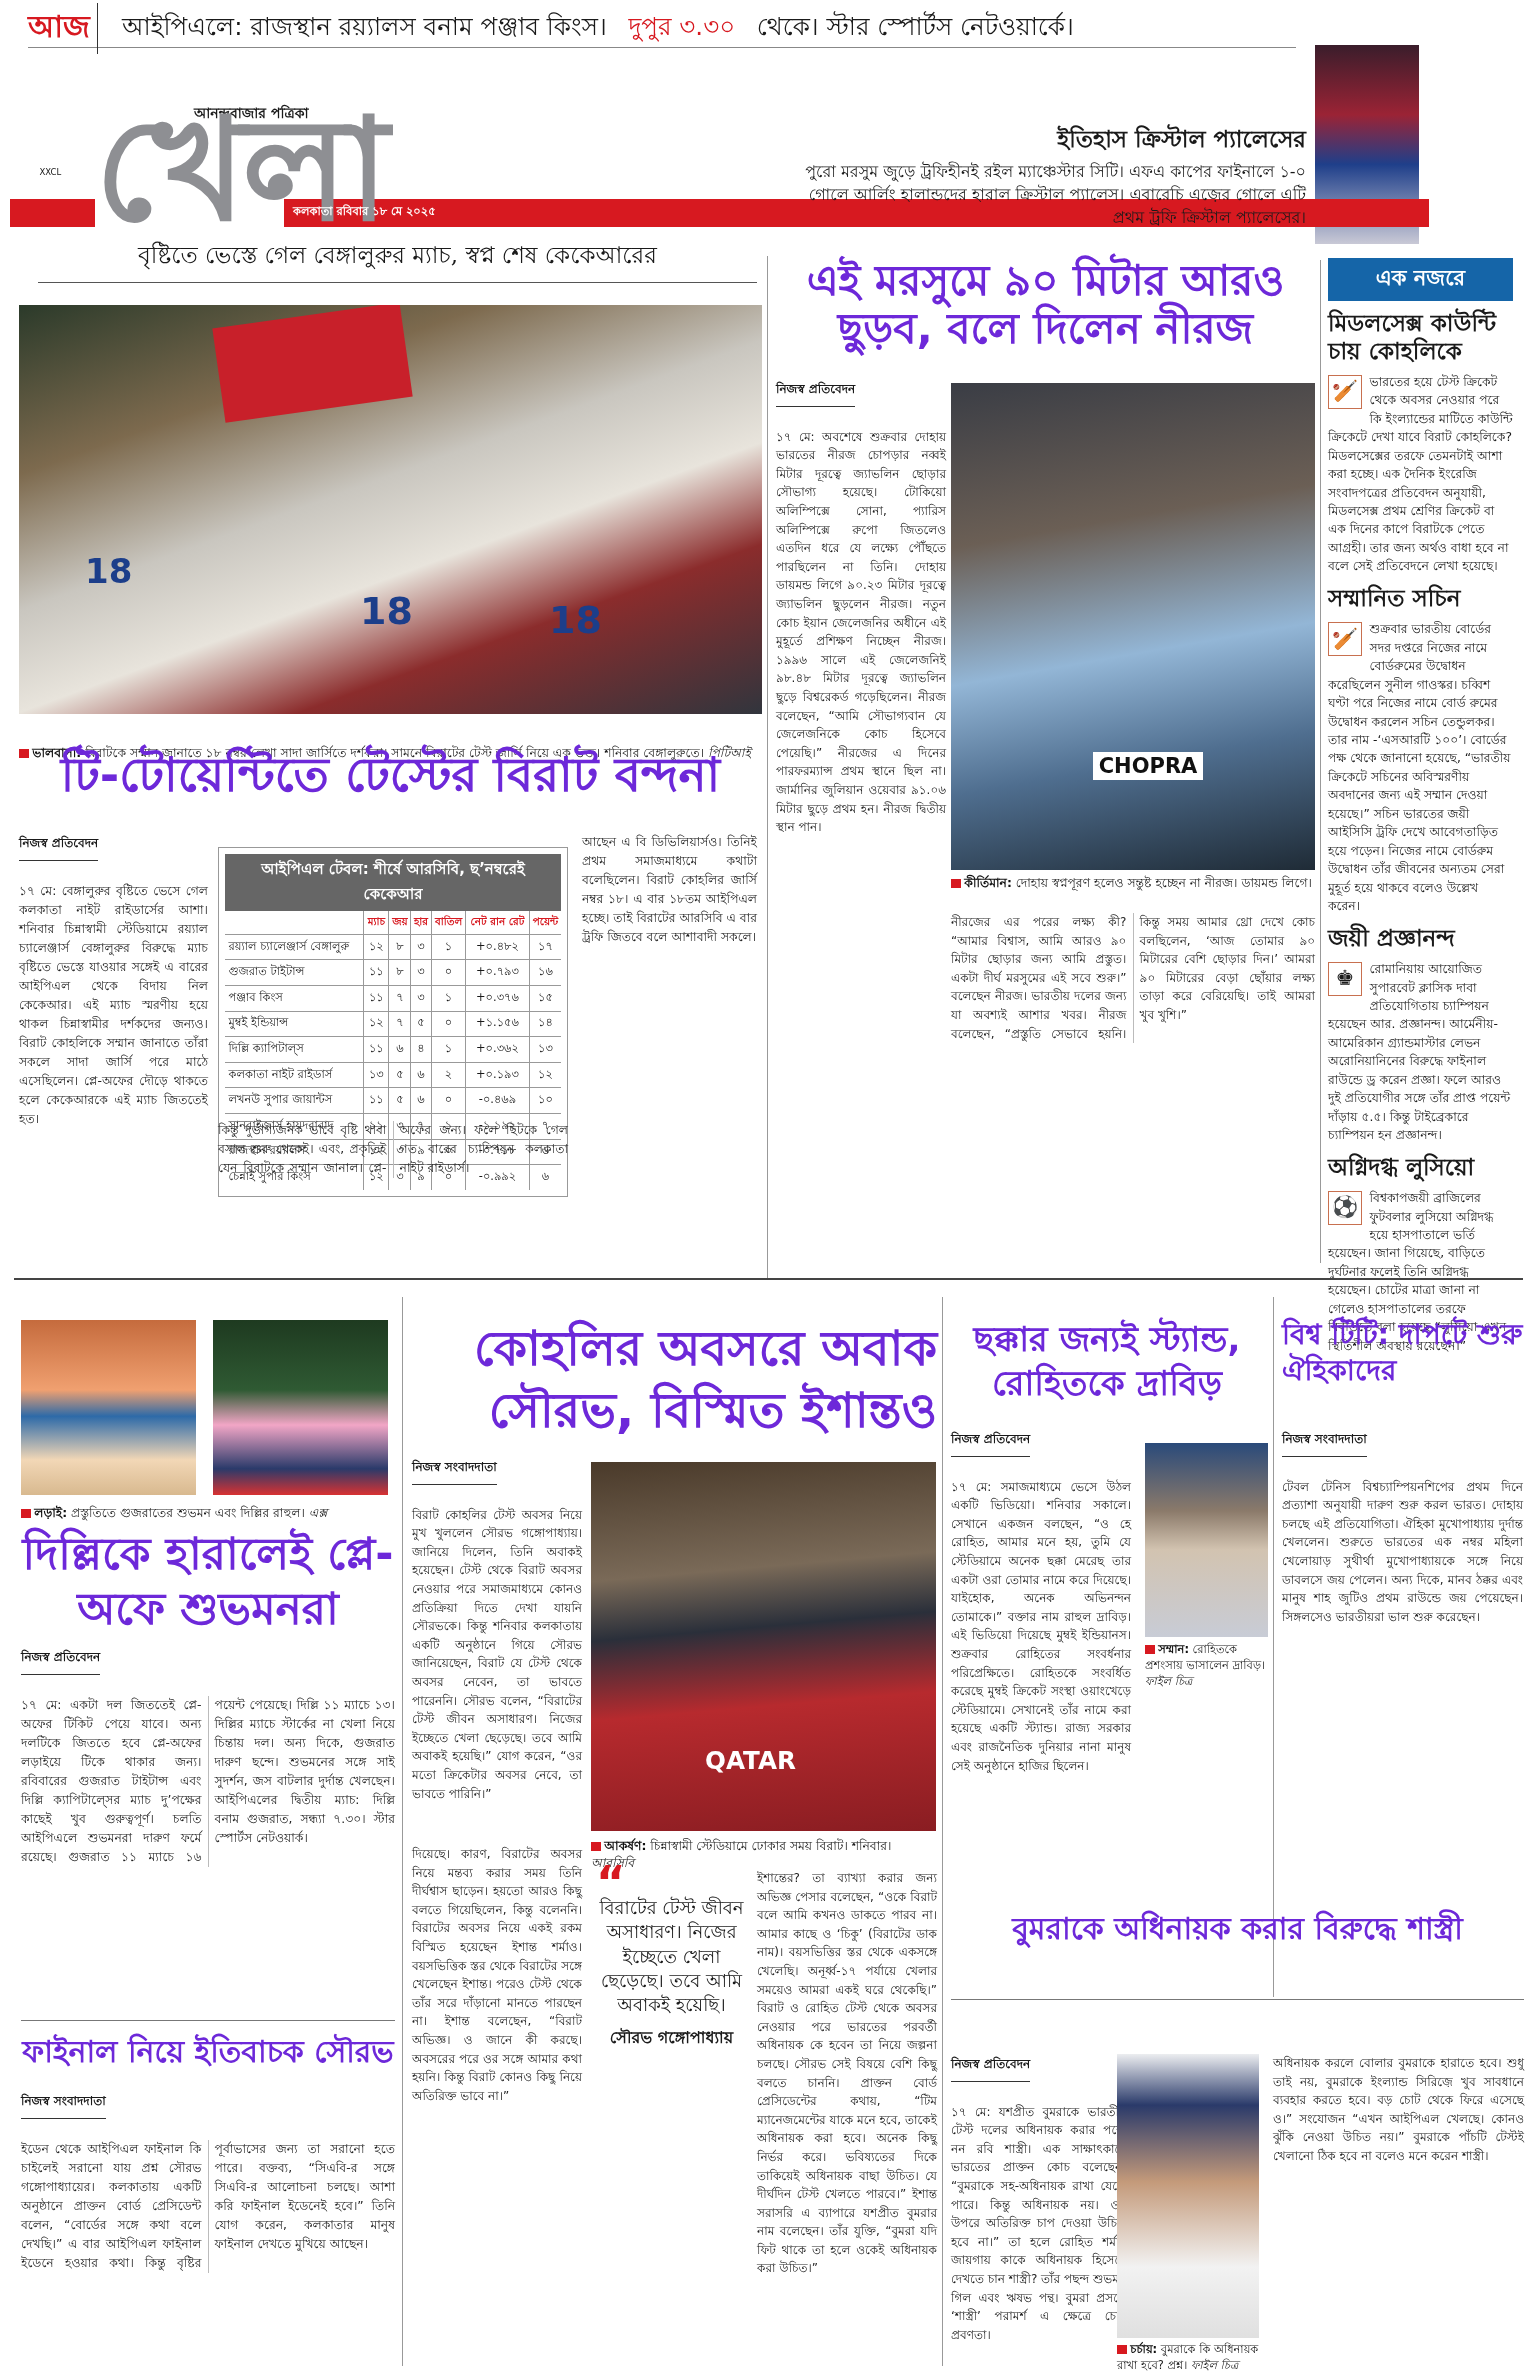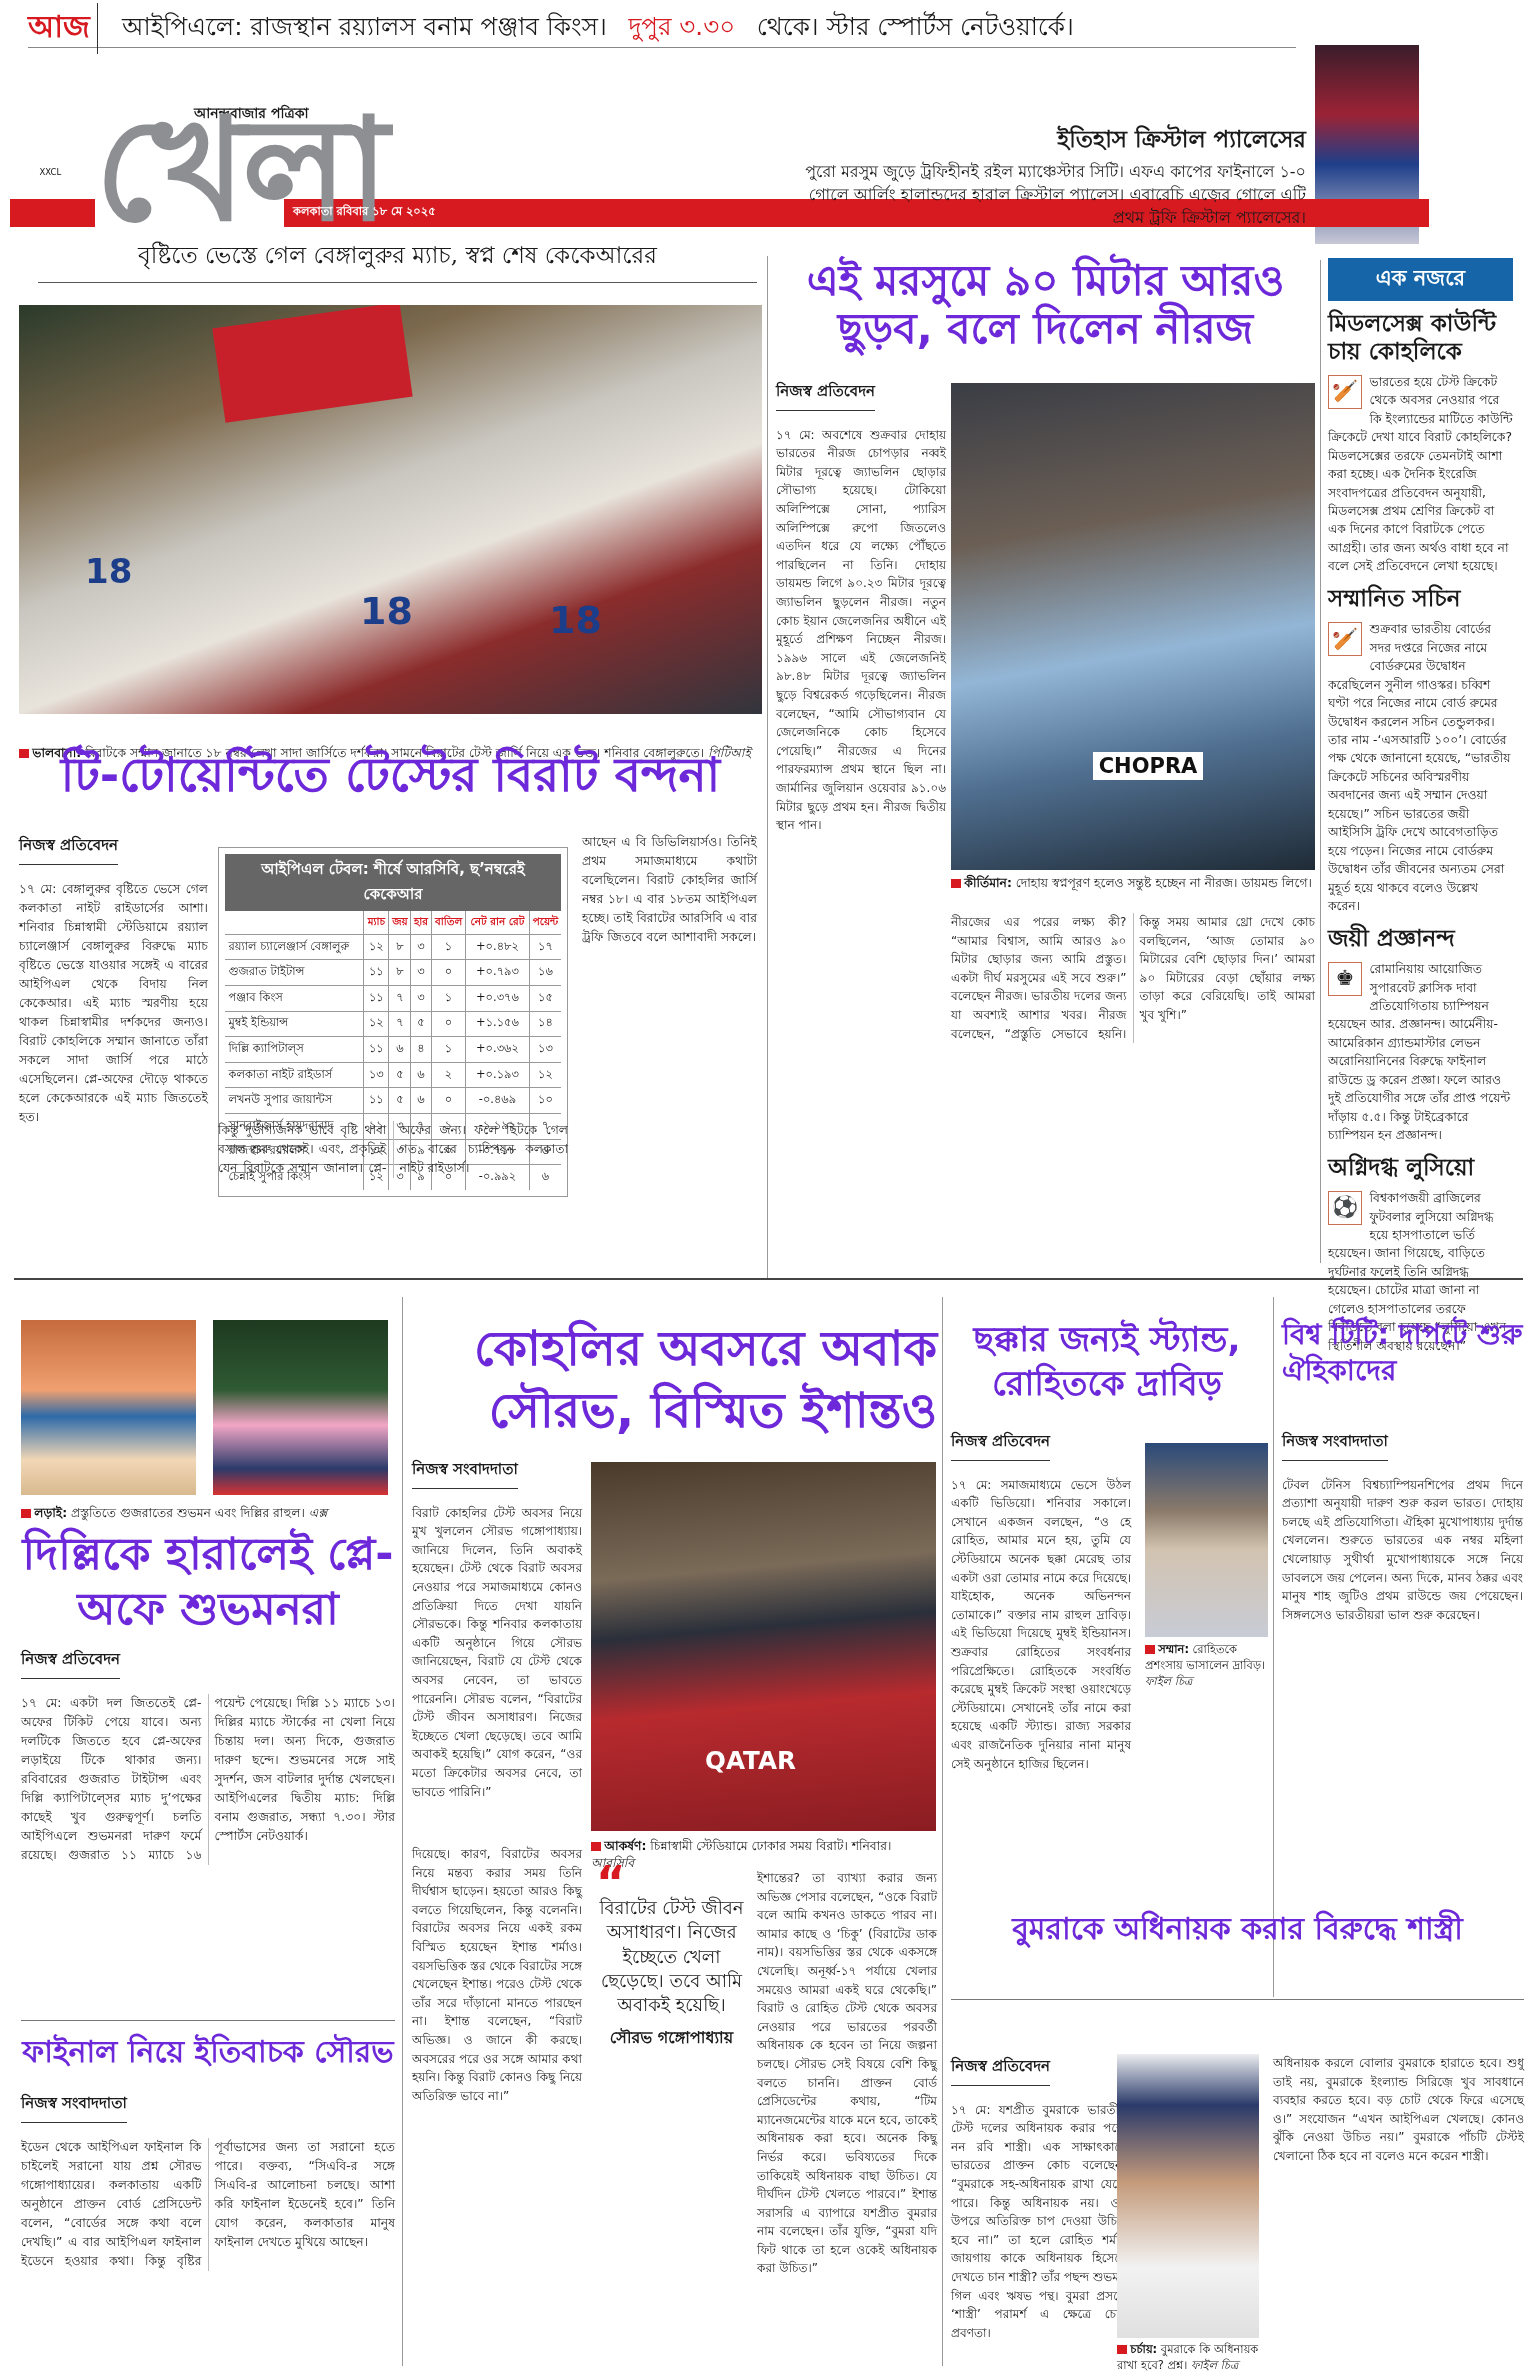--- a/index.html
+++ b/index.html
@@ -2,21 +2,21 @@
 <html style="font-size:15px"><head>
 <meta charset="utf-8">
 <style>
   * { box-sizing: border-box; margin: 0; padding: 0; }
   body { width: 1538px; height: 2378px; background: #fff; font-family: "DejaVu Sans", sans-serif; color: #1a1a1a; position: relative; overflow: hidden; }
   .abs { position: absolute; }
   .serif { font-family: "DejaVu Serif", serif; }
   .hl { font-family: "DejaVu Sans", sans-serif; font-weight: bold; color: #6d28d9; line-height: 1.15; }
   .body-text { font-size: 12.3px; line-height: 1.55; text-align: justify; color: #222; }
   .cols2 { column-count: 2; column-gap: 13.2px; column-rule: 0.9px solid #bbb; }
-  .byline { font-size: 15px; font-weight: bold; padding-bottom: 5.7px; border-bottom: 1.9px solid #333; display: inline-block; margin-bottom: 15px; }
+  .byline { font-size: 12px; font-weight: bold; padding-bottom: 5.7px; border-bottom: 1.9px solid #333; display: inline-block; margin-bottom: 21px; }
   .vrule { position: absolute; width: 0.9px; background: #999; }
   .hrule { position: absolute; height: 1.9px; background: #444; }
   .photo { position: absolute; overflow: hidden; }
   .caption { font-size: 12.3px; line-height: 1.4; }
   .caption b { color: #111; }
   .red-sq { display: inline-block; width: 9.5px; height: 9.5px; background: #d71920; margin-right: 3.8px; vertical-align: middle; }
   
   .ticker { left: 28px; top: 9.5px; width: 1268px; height: 38px; display: flex; align-items: center; border-bottom: 1.9px solid #888; font-size: 24.6px; gap: 16px; }
   .ticker .aaj { color: #d71920; font-weight: bold; font-size: 30px; padding-right: 7.6px; border-right: 1.9px solid #333; margin-right: 7.6px; }
   .ticker .red { color: #d71920; }

